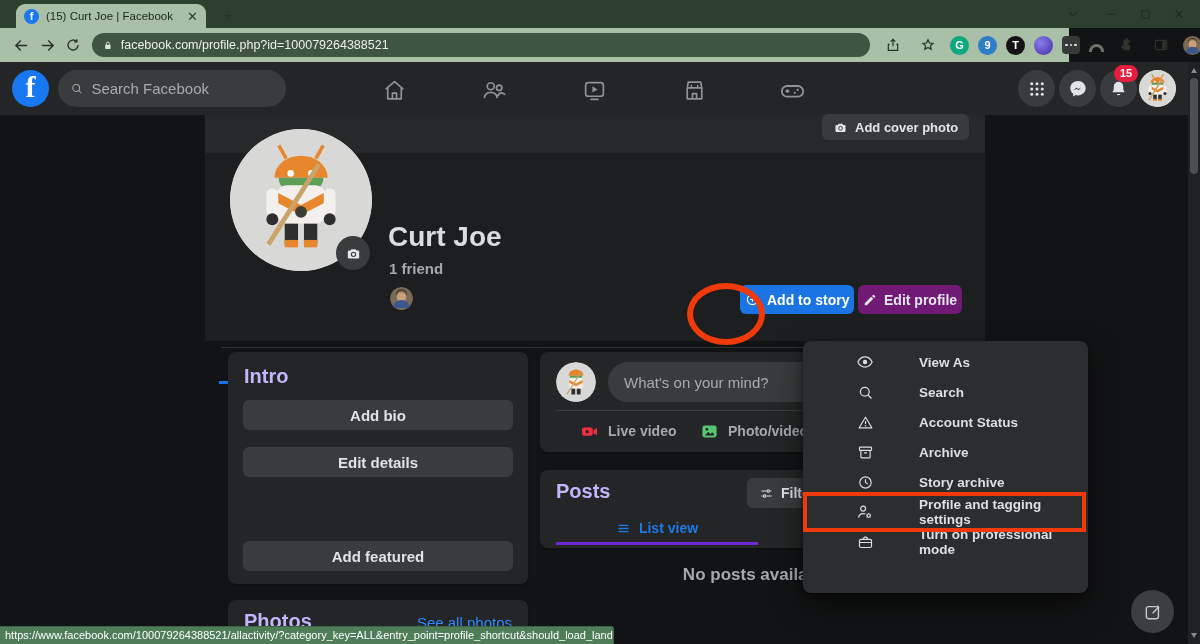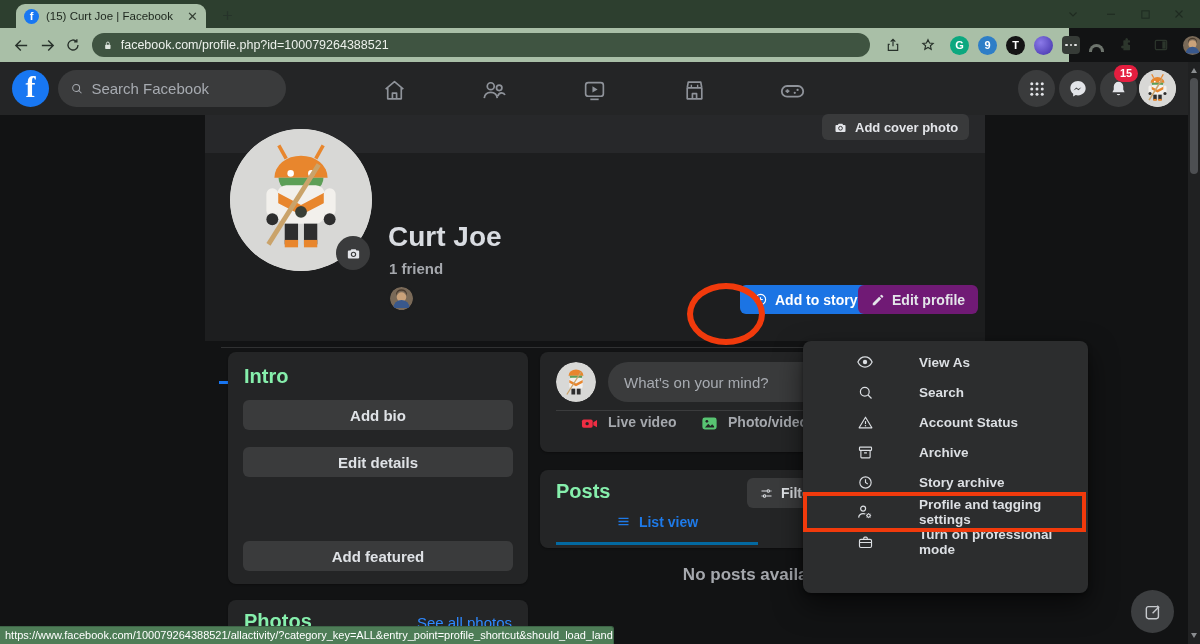--- a/index.html
+++ b/index.html
@@ -58,47 +58,47 @@
   .addcover{position:absolute;left:617px;top:-1px;height:26px;border-radius:6px;background:#393a3b;color:#e3e5e9;
         font-size:13px;font-weight:600;display:flex;align-items:center;gap:7px;padding:0 11px;}
   .ppic{position:absolute;left:25px;top:14px;width:142px;height:142px;border-radius:50%;overflow:hidden;background:#d8d8d6;}
   .pcam{position:absolute;left:131px;top:121px;width:34px;height:34px;border-radius:50%;background:#3a3b3c;
         display:flex;align-items:center;justify-content:center;color:#e3e5e9;}
   .pname{position:absolute;left:183px;top:106px;font-size:28px;font-weight:bold;color:#d9dce1;}
   .pfriends{position:absolute;left:184px;top:145px;font-size:15px;font-weight:600;color:#a5a8ad;}
   .friendav{position:absolute;left:183px;top:170px;width:27px;height:27px;border-radius:50%;overflow:hidden;
         border:2px solid #1d1e1f;}
   .pbtn{position:absolute;top:170px;height:29px;border-radius:6px;font-size:14px;font-weight:600;color:#fff;
-        display:flex;align-items:center;gap:7px;padding:0 13px;}
+        display:flex;align-items:center;gap:7px;padding:0 5px;}
   .divider{position:absolute;left:16px;top:232px;width:748px;height:1px;background:#303132;}
   .tabsrow{position:absolute;left:14px;top:233px;height:36px;display:flex;align-items:stretch;}
   .ptab{display:flex;align-items:center;padding:0 15px;font-size:15px;font-weight:600;color:#a8abb0;}
   .ptab.active{color:var(--tab-active-blue);border-bottom:3px solid #1876f2;}
   .caret{width:0;height:0;border-left:4.5px solid transparent;border-right:4.5px solid transparent;
         border-top:5px solid #a8abb0;margin-left:7px;}
   .dotsbtn{position:absolute;left:708px;top:235px;width:48px;height:34px;border-radius:6px;background:#3a3b3c;
         display:flex;align-items:center;justify-content:center;gap:3px;}
   .dotsbtn i{width:3.5px;height:3.5px;border-radius:50%;background:#e4e6ea;}
 
   .card{position:absolute;background:#242526;border-radius:8px;box-shadow:0 1px 2px rgba(0,0,0,.3);}
-  .cardtitle{font-size:20px;font-weight:bold;color:#86efac;}
+  .cardtitle{font-size:20px;font-weight:bold;color:#c4b5fd;}
   .graybtn{position:absolute;left:15px;width:270px;height:30px;border-radius:6px;background:#3a3b3c;color:#dfe2e6;
         font-size:15px;font-weight:600;display:flex;align-items:center;justify-content:center;}
   .bluelink{font-size:15px;color:#2e89ff;}
 
   .composer-input{position:absolute;left:68px;top:10px;width:351px;height:40px;border-radius:20px;background:#3a3b3c;
         border:none;outline:none;padding:0 16px;font-size:15px;color:#cfd2d6;font-family:inherit;}
   .cdivider{position:absolute;left:16px;top:58px;width:403px;height:1px;background:#3b3c3d;}
-  .cact{position:absolute;top:62px;height:34px;display:flex;align-items:flex-start;gap:9px;font-size:14px;
+  .cact{position:absolute;top:62px;height:34px;display:flex;align-items:center;gap:9px;font-size:14px;
         font-weight:600;color:#a5a8ad;}
 
   .filtersbtn{position:absolute;left:207px;top:8px;height:30px;border-radius:6px;background:#3a3b3c;color:#dfe2e6;
         font-size:14px;font-weight:600;display:flex;align-items:center;gap:7px;padding:0 12px;}
-  .listview{position:absolute;left:16px;top:44px;width:202px;height:31px;display:flex;align-items:flex-start;
-        justify-content:center;gap:8px;font-size:14px;font-weight:600;color:#1e7ae8;border-bottom:3px solid #0369a1;}
+  .listview{position:absolute;left:16px;top:44px;width:202px;height:31px;display:flex;align-items:center;
+        justify-content:center;gap:8px;font-size:14px;font-weight:600;color:#1e7ae8;border-bottom:3px solid #6d28d9;}
   .noposts{position:absolute;left:540px;top:503px;width:435px;text-align:center;font-size:17px;font-weight:bold;
         color:#a5a8ad;z-index:5;}
 
   
   .menu{position:absolute;left:803px;top:279px;width:285px;height:252px;background:#2c2d2e;border-radius:8px;
         box-shadow:0 12px 28px rgba(0,0,0,.55),0 2px 4px rgba(0,0,0,.4);padding:6px 0;z-index:20;}
   .mitem{height:30px;display:flex;align-items:center;gap:12px;padding:0 8px 0 20px;color:#c9ccd1;}
   .mitem span{font-size:13.5px;font-weight:600;color:#dcdfe3;margin-left:32px;}
   .mitem.hl{background:#3a3b3c;}
   .mitem.hl span{color:#e7e9ed;}

